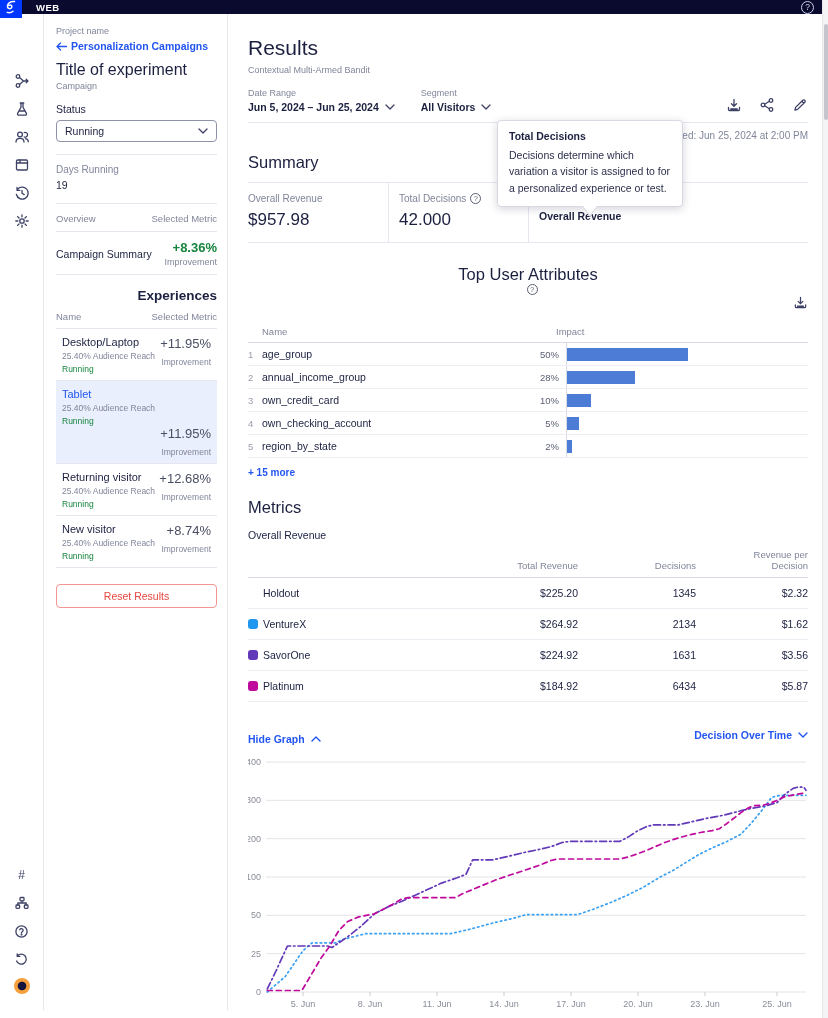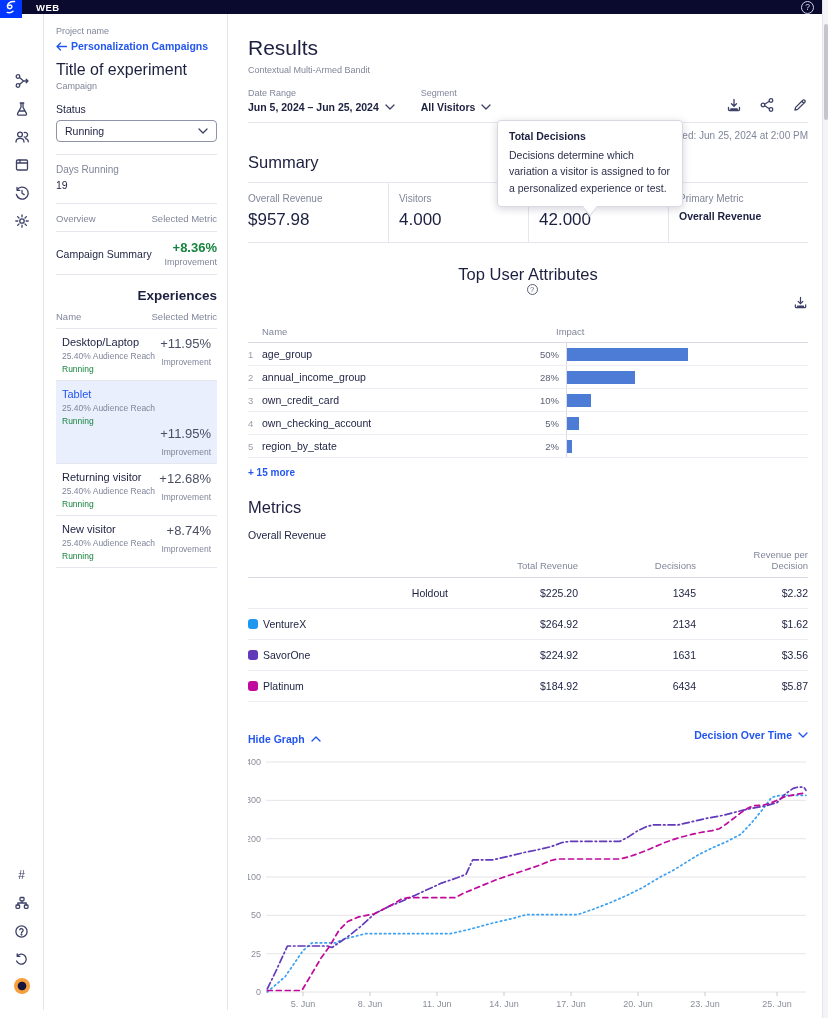--- a/index.html
+++ b/index.html
@@ -263,20 +263,21 @@
             <div class="n1">New visitor</div>
             <div class="n2">25.40% Audience Reach</div>
             <div class="n3">Running</div>
           </div>
           <div>
             <div class="m1">+8.74%</div>
             <div class="m2">Improvement</div>
           </div>
         </div>
       </div>
+    <button class="reset-btn">Reset Results</button>
   </div>
 
   <div class="main">
     <div class="page-title">Results</div>
     <div class="page-sub">Contextual Multi-Armed Bandit</div>
 
     <div class="controls">
       <div class="ctrl">
         <div class="lbl">Date Range</div>
         <div class="v">
@@ -318,26 +319,20 @@
     <div class="sec-h summary-h">Summary</div>
     <div class="stats" id="stats-row">
         <div class="stat">
           <div class="sl">
             <span>Overall Revenue</span>
           </div>
           <div class="sv">$957.98</div>
         </div>
         <div class="stat">
           <div class="sl">
-            <span>Visitors</span>
-          </div>
-          <div class="sv">4.000</div>
-        </div>
-        <div class="stat">
-          <div class="sl">
             <span>Total Decisions</span>
             <span class="help-dot">?</span>
           </div>
           <div class="sv">42.000</div>
         </div>
         <div class="stat">
           <div class="sl">
             <span>Primary Metric</span>
           </div>
           <div class="sv small">Overall Revenue</div>
@@ -409,21 +404,21 @@
     <div class="metric-name">Overall Revenue</div>
     <div class="mt-head" id="mt-head">
         <span class="mt-c mt-c1"></span>
         <span class="mt-c mt-c2">Total Revenue</span>
         <span class="mt-c mt-c3">Decisions</span>
         <span class="mt-c mt-c4">Revenue per
 Decision</span>
       </div>
     <div id="mt-rows">
         <div class="mt-row">
-          <span class="mt-c1" style="display: flex; align-items: center; justify-content: flex-end;">
+          <span class="mt-c1" style="display: flex; align-items: center;">
             <span class="swatch" style="visibility: hidden;"></span>
             <span class="vn">Holdout</span>
           </span>
           <span class="num mt-c2">$225.20</span>
           <span class="num mt-c3">1345</span>
           <span class="num mt-c4">$2.32</span>
         </div>
         <div class="mt-row">
           <span class="mt-c1" style="display: flex; align-items: center;">
             <span class="swatch" style="background: rgb(31, 151, 240);"></span>

